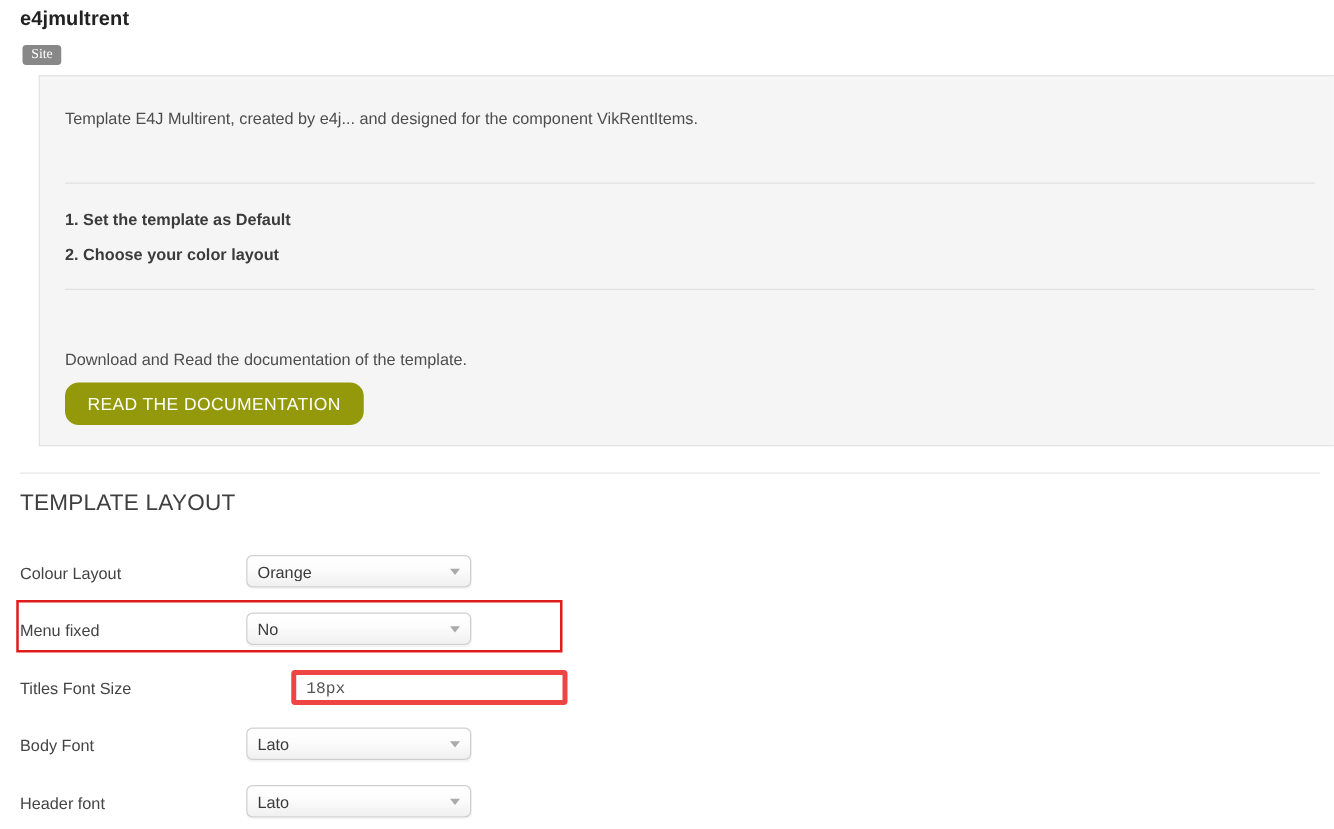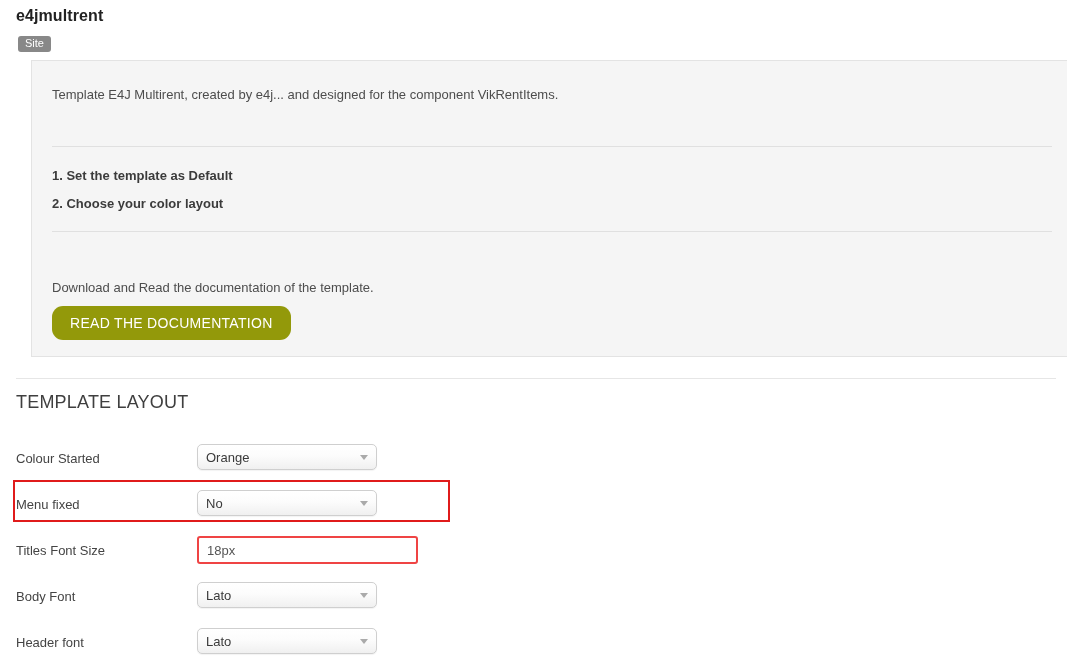--- a/index.html
+++ b/index.html
@@ -36,21 +36,21 @@
     position: absolute;
     left: 18px;
     top: 36px;
     display: inline-block;
     padding: 2px 7px 3px 7px;
     background: #888888;
     color: #ffffff;
     font-size: 11px;
     line-height: 11px;
     border-radius: 3px;
-    font-family: Liberation Sans, sans-serif;
+    font-family: Liberation Serif, serif;
   }
 
   
   .panel {
     position: absolute;
     left: 19px;
     top: 60px;
     width: 1038px;
     height: 297px;
     background: #f5f5f5;
@@ -199,26 +199,27 @@
     border-right: 4px solid transparent;
     border-top: 5px solid #aaaaaa;
     pointer-events: none;
   }
 
   input.ctl-text {
     width: 221px;
     height: 28px;
     padding: 0 8px;
     font-size: 13px;
-    font-family: Liberation Sans, sans-serif;
+    font-family: Liberation Mono, monospace;
     color: #555555;
-    border: 2px solid #ef4444;
+    border: 4px solid #ef4444;
     border-radius: 3px;
     background: #ffffff;
     box-sizing: border-box;
+    margin-left: 36px;
   }
 
   
   .highlight {
     position: absolute;
     left: 13px;
     top: 480px;
     width: 437px;
     height: 42px;
     border: 2px solid #e01b1b;
@@ -243,21 +244,21 @@
     <div class="doc-text">Download and Read the documentation of the template.</div>
     <button class="doc-button">READ THE DOCUMENTATION</button>
   </div>
 
   <div class="section-divider"></div>
   <div class="section-heading">TEMPLATE LAYOUT</div>
 
   <div class="form">
 
     <div class="form-row">
-      <div class="label">Colour Started</div>
+      <div class="label">Colour Layout</div>
       <div class="control-wrap">
         <select class="ctl">
           <option>Orange</option>
         </select>
         <span class="select-arrow"></span>
       </div>
     </div>
 
     <div class="form-row">
       <div class="label">Menu fixed</div>

